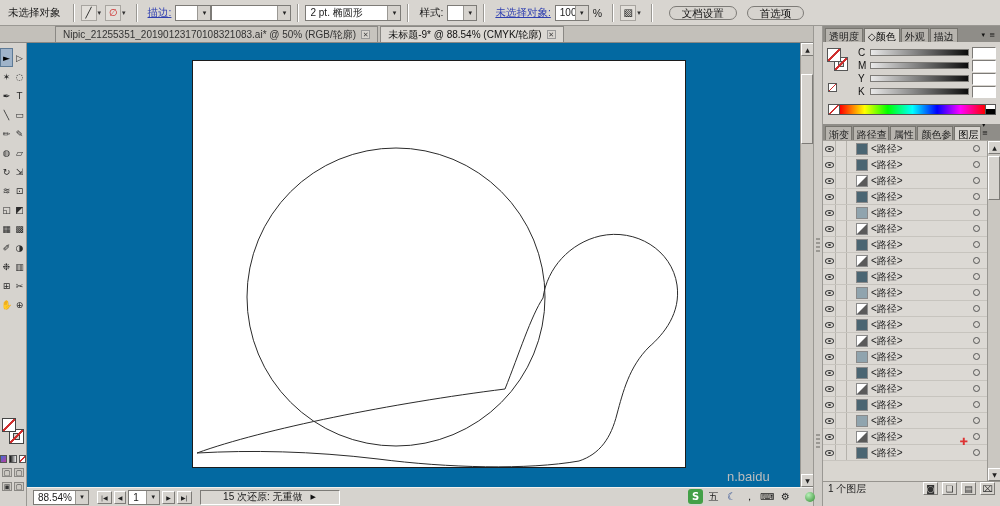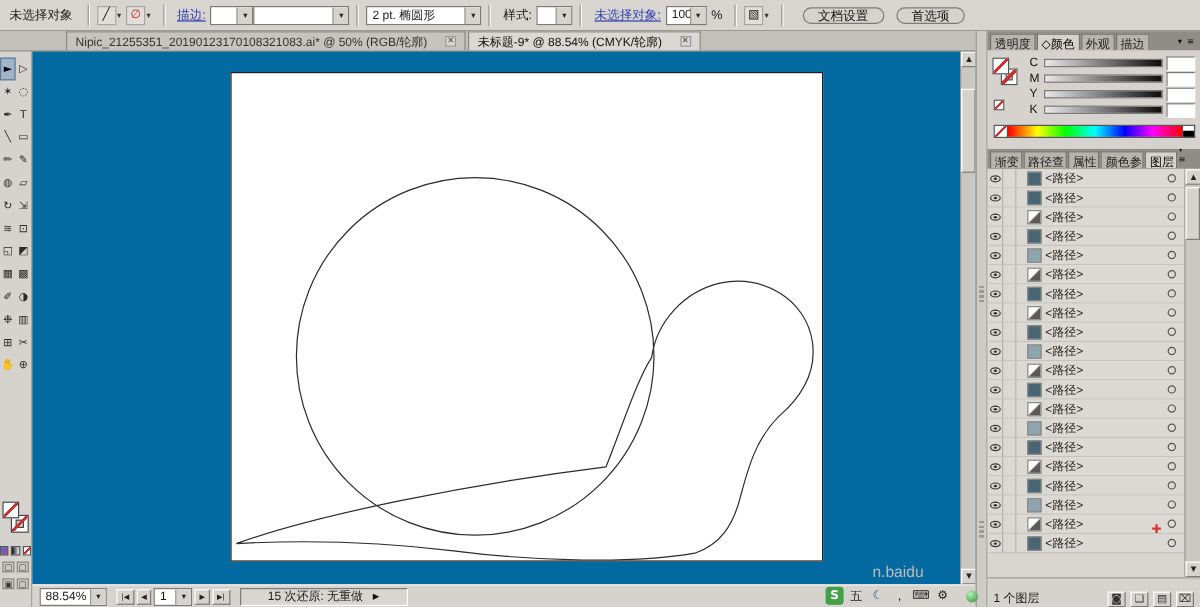--- a/index.html
+++ b/index.html
@@ -23,21 +23,21 @@
   .combo .cbtn{width:13px;height:100%;background:#d6d3ce;border-left:1px solid #9a9893;font-size:7px;
                display:flex;align-items:center;justify-content:center;color:#222}
   .w30{width:30px}.w34{width:34px}.w36{width:36px}.w80{width:80px}.w92{width:96px}
   .cb-btn{margin-left:10px;height:14px;padding:0 12px;font-size:10.5px;background:#d6d3ce;
           border:1px solid #7d7b77;border-radius:8px;color:#111;font-family:inherit}
 
   
   .tab-bar{position:absolute;left:0;top:26px;width:813px;height:17px;background:#c3c0ba;
            border-bottom:1px solid #8a8884;display:flex;align-items:flex-end;padding-left:55px;white-space:nowrap;overflow:hidden}
   .dtabs{display:flex;align-items:flex-end}
-  .dtab{display:inline-flex;align-items:center;gap:15px;height:16px;padding:0 7px;font-size:10px;color:#333;
+  .dtab{display:inline-flex;align-items:center;gap:5px;height:16px;padding:0 7px;font-size:10px;color:#333;
         background:#c7c4be;border:1px solid #8a8884;border-bottom:none;margin-right:2px}
   .dtab.active{background:#dbd8d3;color:#111}
   .tclose{font-size:7px;color:#444;border:1px solid #999;width:9px;height:9px;line-height:7px;text-align:center;background:#d9d6d1}
 
   
   .toolbar{position:absolute;left:0;top:43px;width:27px;height:463px;background:#d6d3ce;
            border-right:1px solid #9a9893;padding-top:5px}
   .tool-grid{display:flex;flex-wrap:wrap;width:26px}
   .tool{width:13px;height:19px;display:flex;align-items:center;justify-content:center;
         font-size:9px;color:#2b2b2b;font-family:"DejaVu Sans",sans-serif}
@@ -137,21 +137,21 @@
   .th-c{background:linear-gradient(135deg,#fff 45%,#5a5a5a 55%)}
   .th-d{background:#90a4ae}
   .th-e{background:#ecebe8}
   .llabel{flex:1;font-size:10px;color:#222;white-space:nowrap;overflow:hidden}
   .ltarget{width:7px;height:7px;border:1px solid #555;border-radius:50%;margin-right:7px;flex:none}
   .lscroll{width:13px;background:#cac7c1;border-left:1px solid #9a9893;display:flex;flex-direction:column;flex:none}
   .strack2{flex:1;position:relative}
   .lthumb2{position:absolute;left:0;right:0;top:2px;height:44px;background:#d6d3ce;
            border:1px solid;border-color:#fff #7d7b77 #7d7b77 #fff}
   .wm-frag{position:absolute;right:32px;bottom:34px;color:#d33;font-size:10px;z-index:4;font-family:"DejaVu Sans",sans-serif}
-  .layers-bottom{height:25px;border-top:1px solid #97948f;display:flex;align-items:flex-end;padding:0 5px;background:#d6d3ce}
+  .layers-bottom{height:25px;border-top:1px solid #97948f;display:flex;align-items:flex-start;padding:0 5px;background:#d6d3ce}
   .lcount{font-size:10px}
   .lb-btns{margin-left:auto;display:flex;gap:4px;align-items:center}
   .lb-btn{width:15px;height:13px;display:flex;align-items:center;justify-content:center;font-size:9px;color:#333;
           border:1px solid;border-color:#fff #7d7b77 #7d7b77 #fff;background:#d6d3ce;font-family:"DejaVu Sans",sans-serif}
 </style>
 </head>
 <body>
 
 <div class="app">
 

